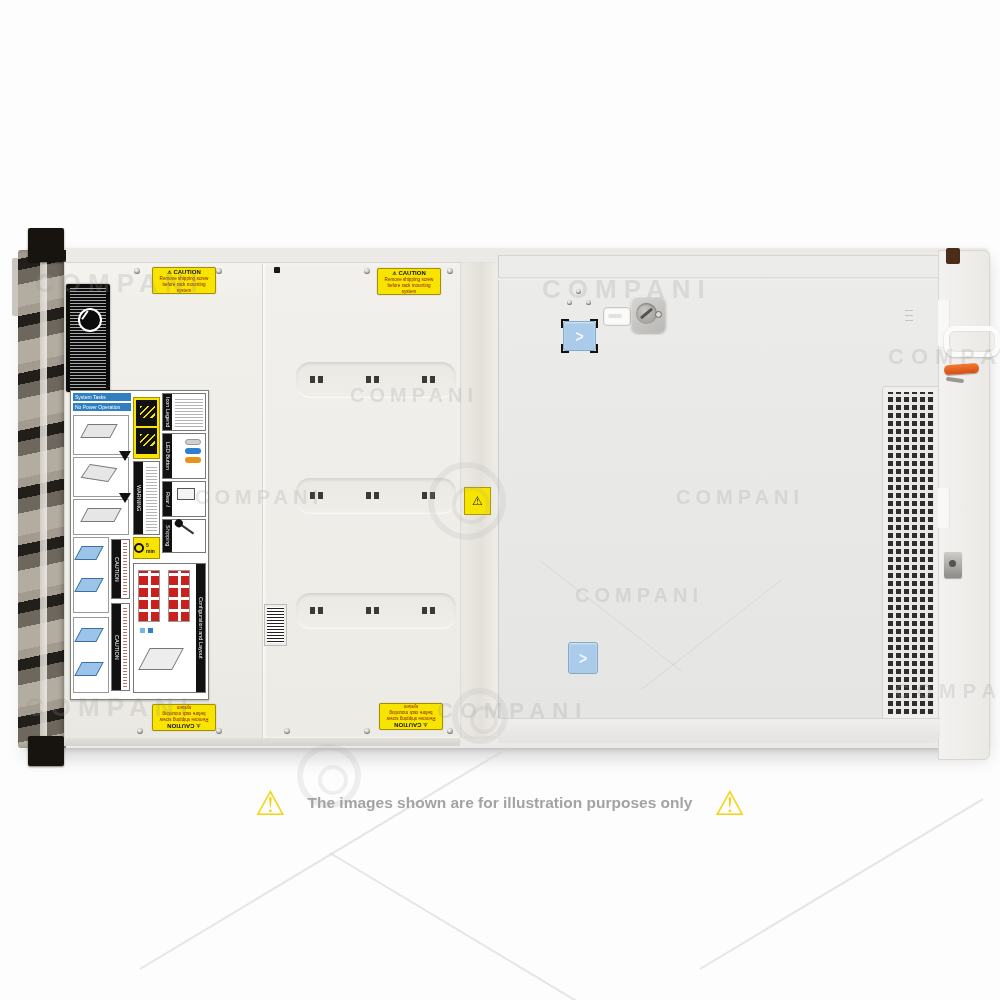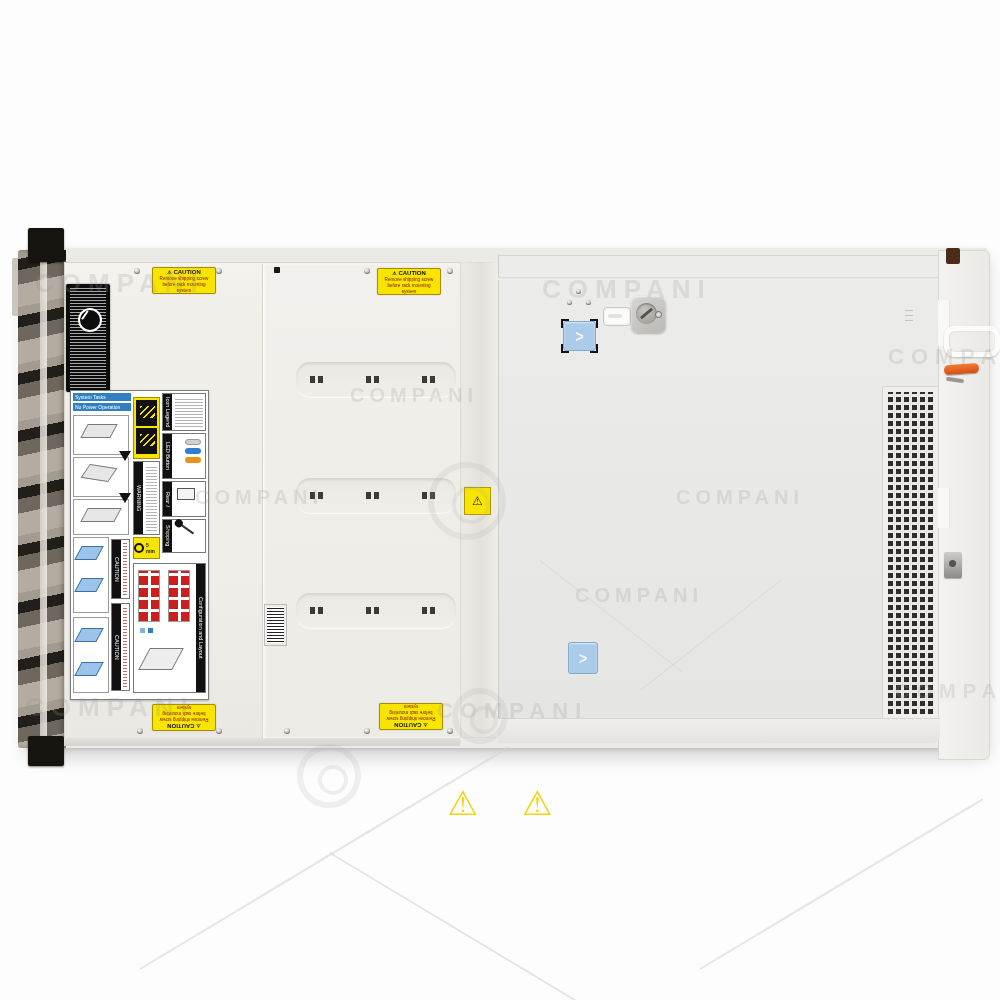--- a/index.html
+++ b/index.html
@@ -363,19 +363,19 @@
   <div class="lever"></div>
   <div class="lever-pin"></div>
   <div class="bracket-metal"></div>
   <div class="bottom-strip"></div>
   <div class="front-bottom-edge"></div>
 
   <div class="disclaimer">
     <div class="disc-row">
       <span class="disc-tri">⚠</span>
       <span class="disc-text">
-        <br>
+        <span>The images shown are for illustration purposes only</span><br>
       </span>
       <span class="disc-tri">⚠</span>
     </div>
   </div>
 
 </div>
 
 </body></html>

